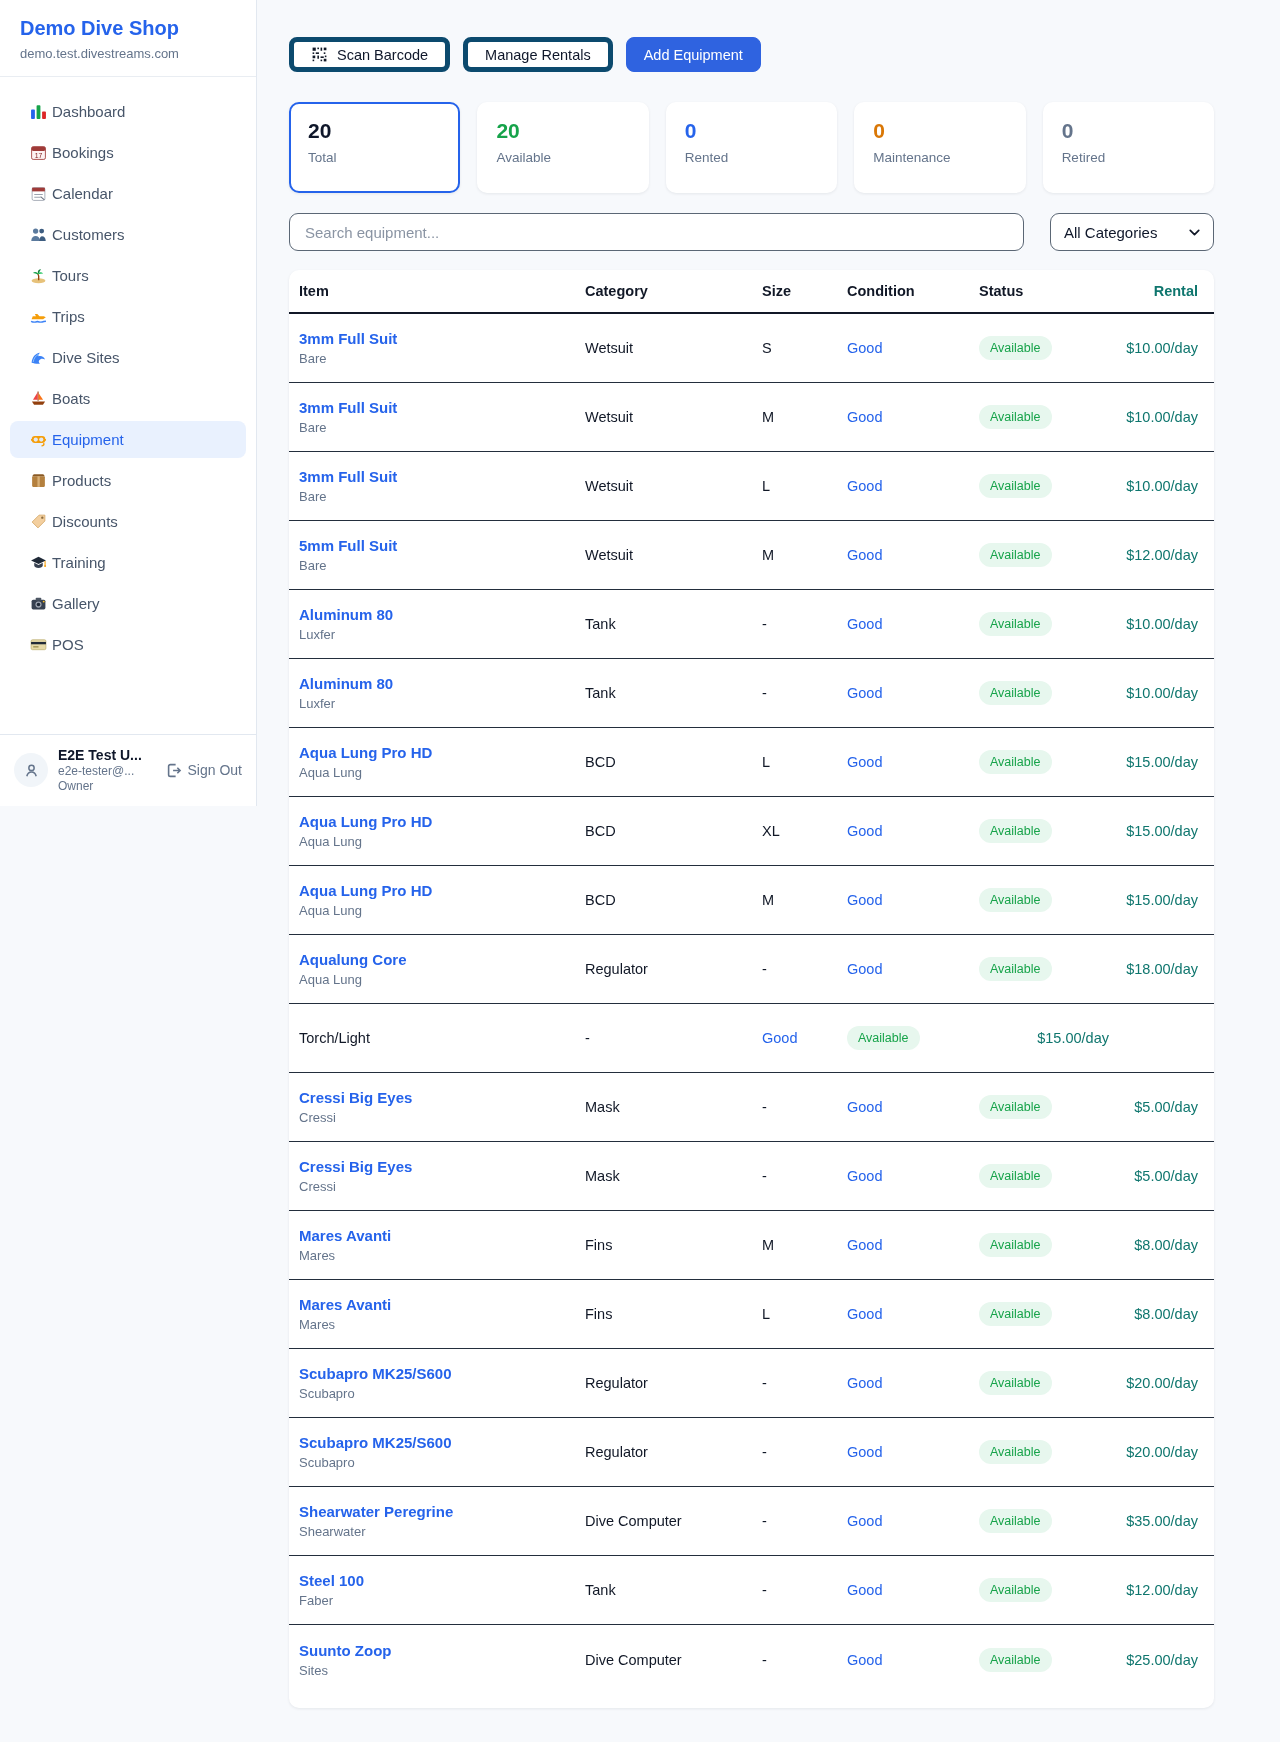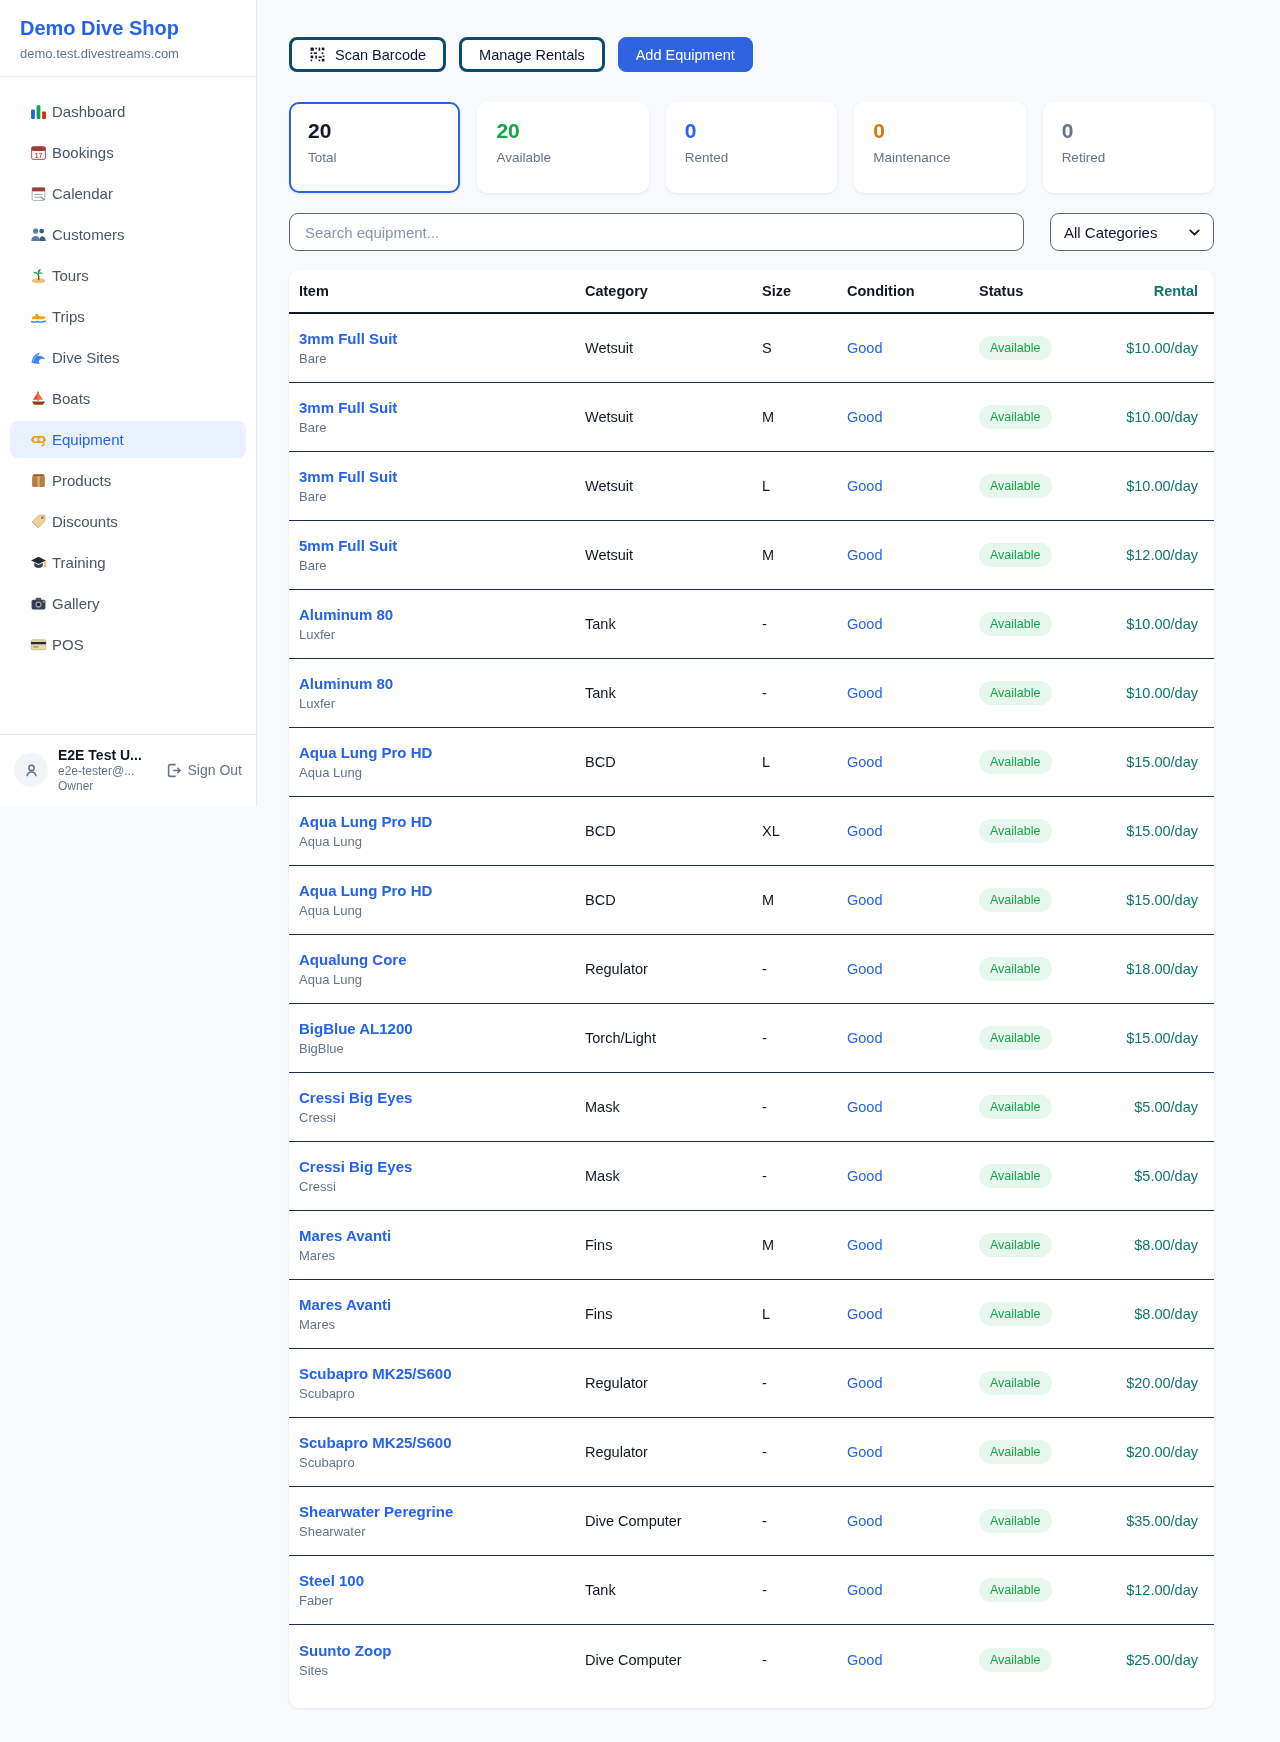--- a/index.html
+++ b/index.html
@@ -49,21 +49,21 @@
 
   
   .main { padding:33px 33px 0 32px; width:990px; }
   .page-header { display:flex; justify-content:space-between; align-items:flex-start; }
   .page-title { font-size:24px; font-weight:bold; color:#0f172a; letter-spacing:-0.3px; }
   .page-subtitle { font-size:14px; color:#64748b; margin-top:7px; }
   .header-actions { display:flex; gap:13px; margin-top:4px; }
   .btn {
     height:35px; padding:0 17px; border-radius:8px; font-size:14.5px;
     display:inline-flex; align-items:center; gap:9px; cursor:pointer;
-    background:#ffffff; border:3px solid #0c4a6e; color:#0f172a;
+    background:#ffffff; border:5px solid #0c4a6e; color:#0f172a;
     font-family:inherit; white-space:nowrap;
   }
   .btn-primary { background:#2f63e0; border:1px solid #2f63e0; color:#ffffff; }
 
   
   .stats { display:flex; gap:17px; margin-top:30px; }
   .stat-card {
     flex:1; background:#ffffff; border-radius:10px; padding:15px 17px;
     box-shadow:0 1px 3px rgba(15,23,42,0.08); border:2px solid transparent;
     cursor:pointer; height:91px;
@@ -481,24 +481,20 @@
               <div class="item-name">Aqualung Core</div>
               <div class="item-brand">Aqua Lung</div>
             </div>
             <div class="cell">Regulator</div>
             <div class="cell">-</div>
             <div class="cell cell-condition"><span class="cond-link">Good</span></div>
             <div class="cell"><span class="badge">Available</span></div>
             <div class="cell cell-rental">$18.00/day</div>
           </div>
           <div class="trow tbody-row">
-            <div class="cell cell-item">
-              <div class="item-name">BigBlue AL1200</div>
-              <div class="item-brand">BigBlue</div>
-            </div>
             <div class="cell">Torch/Light</div>
             <div class="cell">-</div>
             <div class="cell cell-condition"><span class="cond-link">Good</span></div>
             <div class="cell"><span class="badge">Available</span></div>
             <div class="cell cell-rental">$15.00/day</div>
           </div>
           <div class="trow tbody-row">
             <div class="cell cell-item">
               <div class="item-name">Cressi Big Eyes</div>
               <div class="item-brand">Cressi</div>

